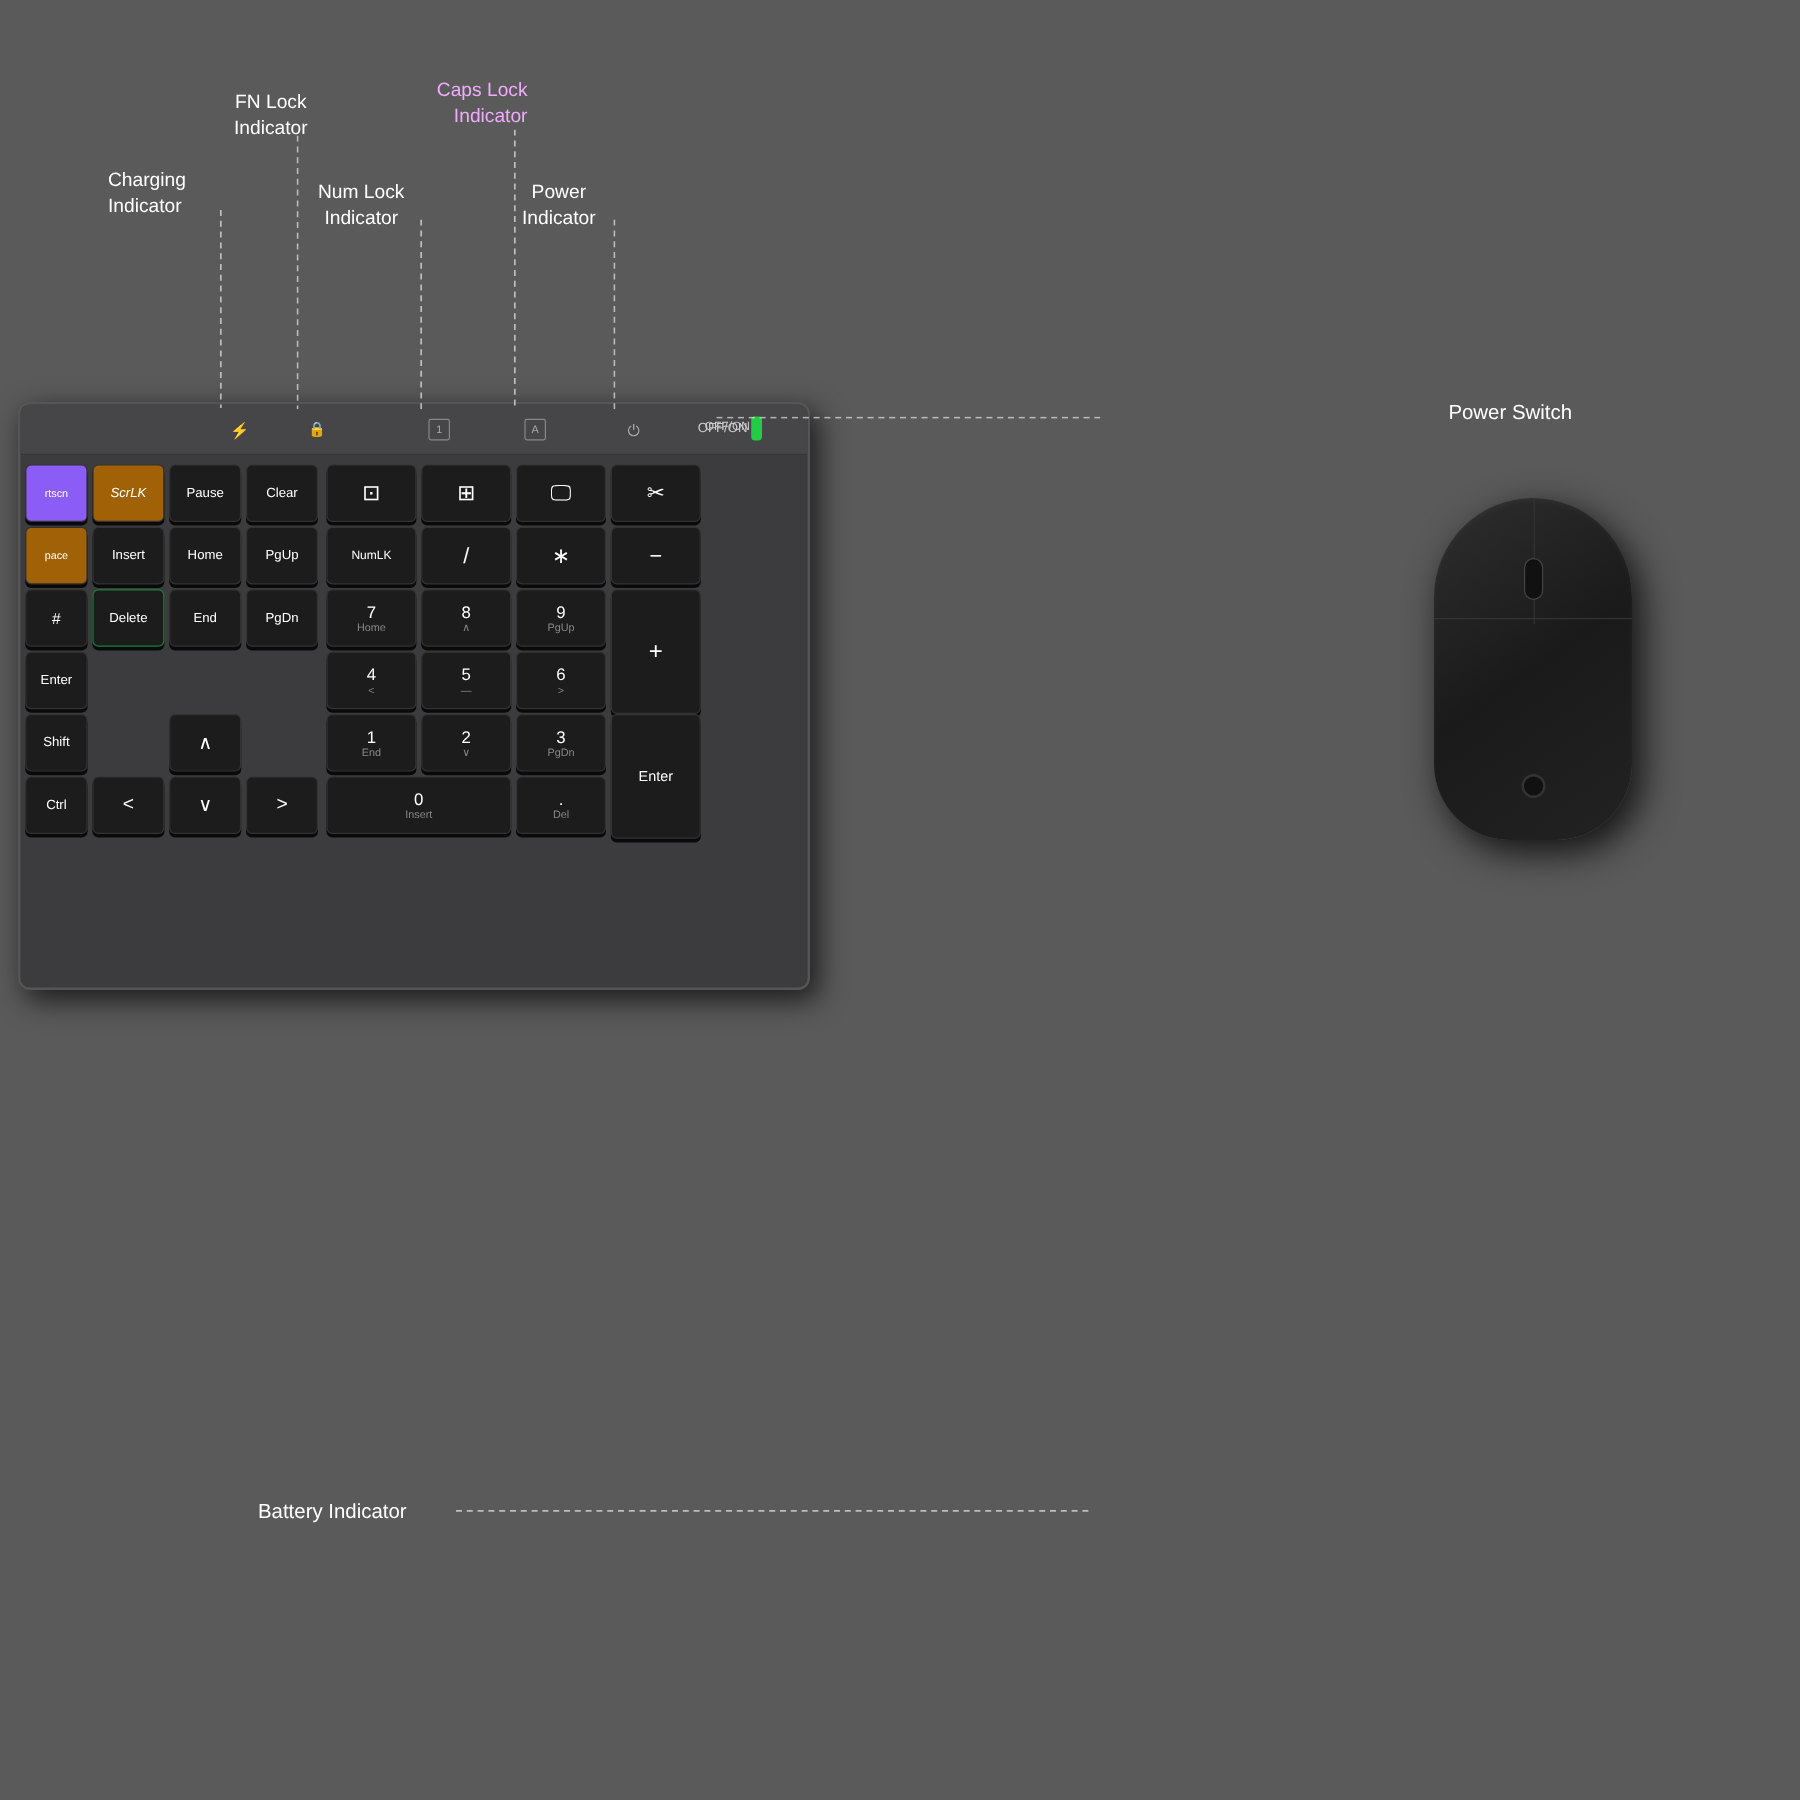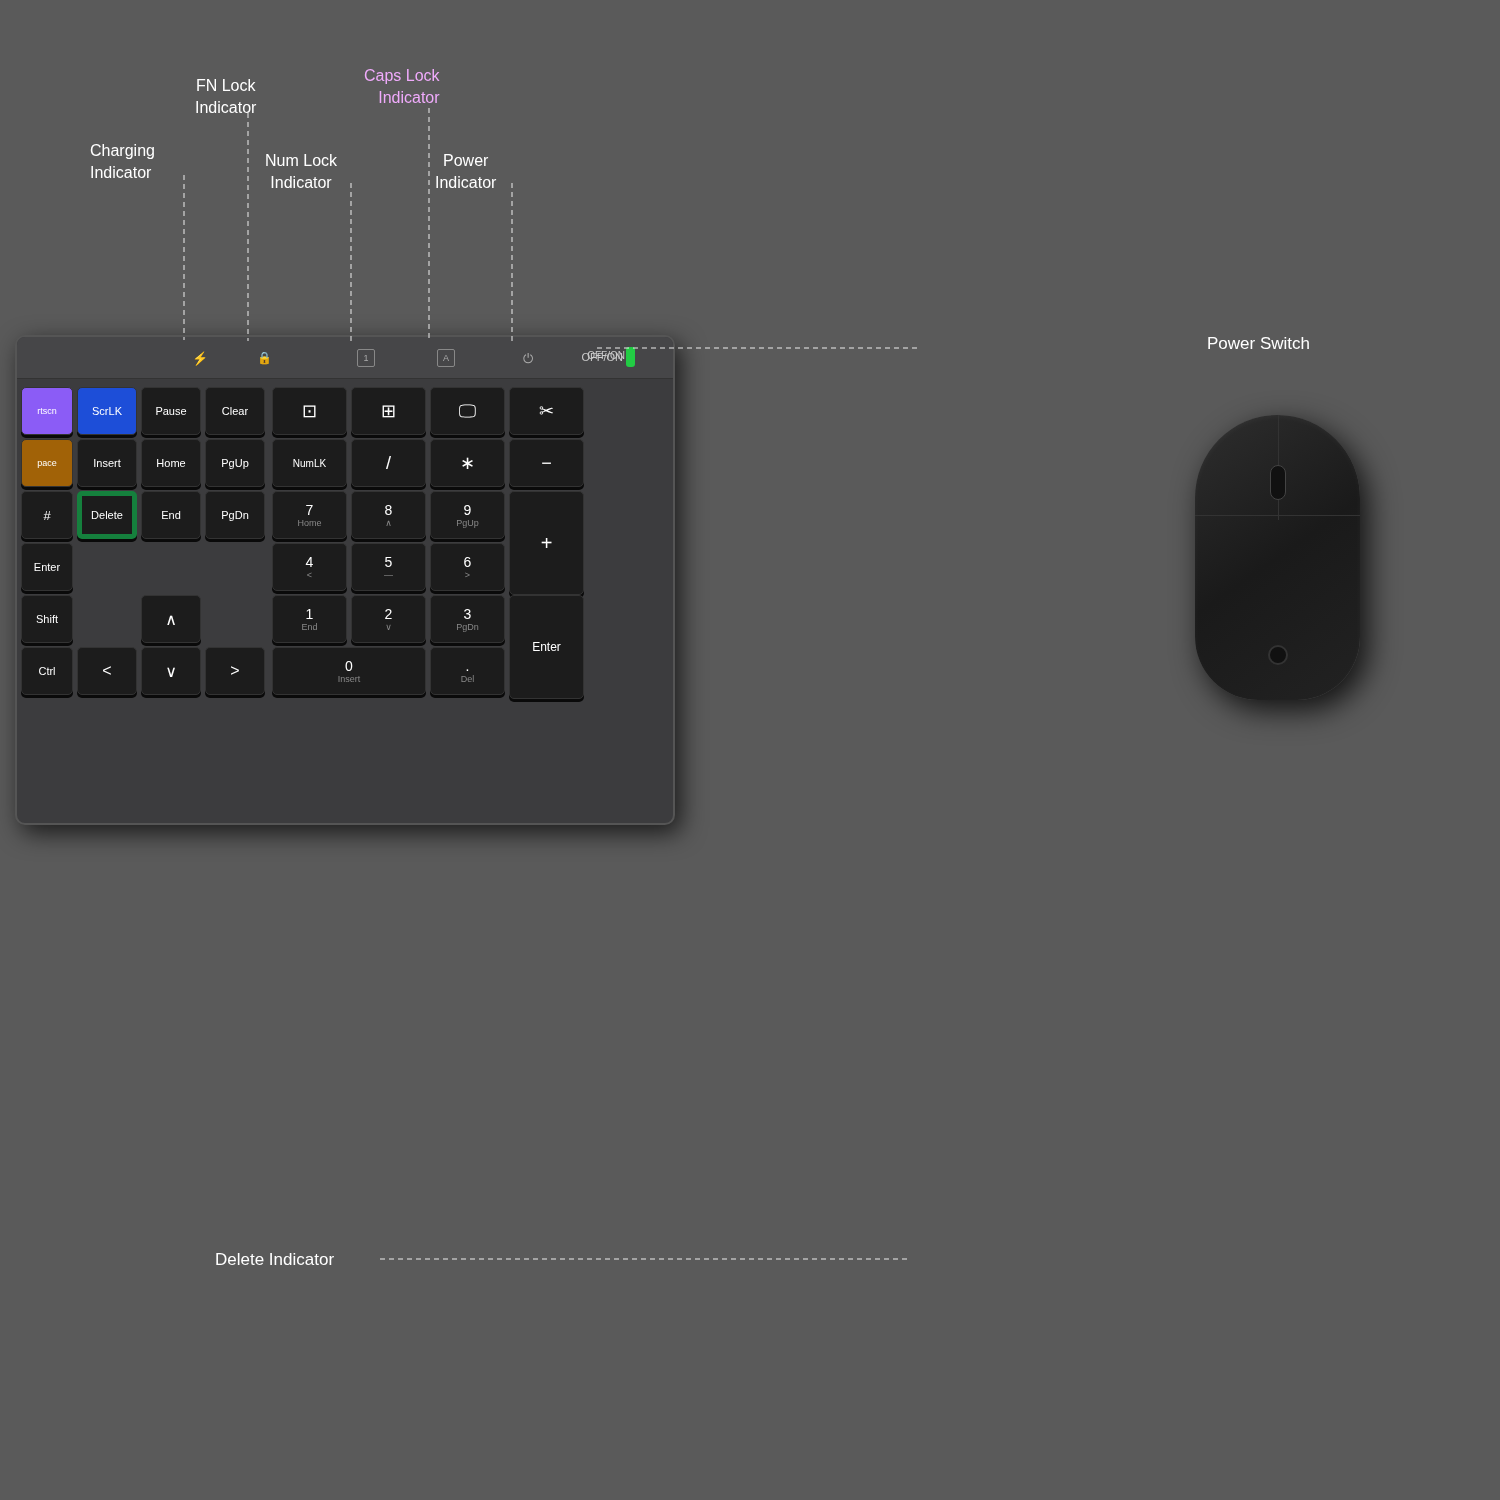--- a/index.html
+++ b/index.html
@@ -55,33 +55,33 @@
 
       <div style="position:absolute; left:506px; top:14px; color:#aaa; font-size:13px;">⏻</div>
 
       <div style="position:absolute; right:50px; top:14px; font-size:11px; color:#ccc; font-family:Arial;">OFF/ON</div>
 
       <div style="position:absolute; right:38px; top:10px; width:9px; height:20px; background:#22cc44; border-radius:3px;"></div>
     </div>
 
     <div style="position:absolute;top:50px;left:4px;width:52px;height:48px;background:#8b5cf6;border-radius:5px;color:white;font-size:9px;display:flex;align-items:center;justify-content:center;border:1px solid #333;box-shadow:0 3px 0 #0a0a0a;">rtscn</div>
 
-    <div style="position:absolute;top:50px;left:60px;width:60px;height:48px;background:#1d4ed8;border-radius:5px;color:white;font-size:11px;display:flex;align-items:center;justify-content:center;border:1px solid #333;box-shadow:0 3px 0 #0a0a0a;">ScrLK</div>
+    <div style="position:absolute;top:50px;left:60px;width:60px;height:48px;background:#a16207;border-radius:5px;color:white;font-size:11px;display:flex;align-items:center;justify-content:center;border:1px solid #333;box-shadow:0 3px 0 #0a0a0a;font-style:italic;">ScrLK</div>
 
     <div style="position:absolute;top:50px;left:124px;width:60px;height:48px;background:#1c1c1c;border-radius:5px;color:white;font-size:11px;display:flex;align-items:center;justify-content:center;border:1px solid #333;box-shadow:0 3px 0 #0a0a0a;">Pause</div>
 
     <div style="position:absolute;top:50px;left:188px;width:60px;height:48px;background:#1c1c1c;border-radius:5px;color:white;font-size:11px;display:flex;align-items:center;justify-content:center;border:1px solid #333;box-shadow:0 3px 0 #0a0a0a;">Clear</div>
 
     <div style="position:absolute;top:102px;left:4px;width:52px;height:48px;background:#a16207;border-radius:5px;color:white;font-size:9px;display:flex;align-items:center;justify-content:center;border:1px solid #333;box-shadow:0 3px 0 #0a0a0a;">pace</div>
     <div style="position:absolute;top:102px;left:60px;width:60px;height:48px;background:#1c1c1c;border-radius:5px;color:white;font-size:11px;display:flex;align-items:center;justify-content:center;border:1px solid #333;box-shadow:0 3px 0 #0a0a0a;">Insert</div>
     <div style="position:absolute;top:102px;left:124px;width:60px;height:48px;background:#1c1c1c;border-radius:5px;color:white;font-size:11px;display:flex;align-items:center;justify-content:center;border:1px solid #333;box-shadow:0 3px 0 #0a0a0a;">Home</div>
     <div style="position:absolute;top:102px;left:188px;width:60px;height:48px;background:#1c1c1c;border-radius:5px;color:white;font-size:11px;display:flex;align-items:center;justify-content:center;border:1px solid #333;box-shadow:0 3px 0 #0a0a0a;">PgUp</div>
 
     <div style="position:absolute;top:154px;left:4px;width:52px;height:48px;background:#1c1c1c;border-radius:5px;color:white;font-size:13px;display:flex;align-items:center;justify-content:center;border:1px solid #333;box-shadow:0 3px 0 #0a0a0a;">#</div>
-    <div style="position:absolute;top:154px;left:60px;width:60px;height:48px;background:#1c1c1c;border-radius:5px;color:white;font-size:11px;display:flex;align-items:center;justify-content:center;border:5px solid #15803d;box-shadow:0 3px 0 #0a0a0a;">Delete</div>
+    <div style="position:absolute;top:154px;left:60px;width:60px;height:48px;background:#1c1c1c;border-radius:5px;color:white;font-size:11px;display:flex;align-items:center;justify-content:center;border:1px solid #15803d;box-shadow:0 3px 0 #0a0a0a;">Delete</div>
     <div style="position:absolute;top:154px;left:124px;width:60px;height:48px;background:#1c1c1c;border-radius:5px;color:white;font-size:11px;display:flex;align-items:center;justify-content:center;border:1px solid #333;box-shadow:0 3px 0 #0a0a0a;">End</div>
     <div style="position:absolute;top:154px;left:188px;width:60px;height:48px;background:#1c1c1c;border-radius:5px;color:white;font-size:11px;display:flex;align-items:center;justify-content:center;border:1px solid #333;box-shadow:0 3px 0 #0a0a0a;">PgDn</div>
 
     <div style="position:absolute;top:206px;left:4px;width:52px;height:48px;background:#1c1c1c;border-radius:5px;color:white;font-size:11px;display:flex;align-items:center;justify-content:center;border:1px solid #333;box-shadow:0 3px 0 #0a0a0a;">Enter</div>
 
     <div style="position:absolute;top:258px;left:4px;width:52px;height:48px;background:#1c1c1c;border-radius:5px;color:white;font-size:11px;display:flex;align-items:center;justify-content:center;border:1px solid #333;box-shadow:0 3px 0 #0a0a0a;">Shift</div>
     <div style="position:absolute;top:258px;left:124px;width:60px;height:48px;background:#1c1c1c;border-radius:5px;color:white;font-size:16px;display:flex;align-items:center;justify-content:center;border:1px solid #333;box-shadow:0 3px 0 #0a0a0a;">∧</div>
 
     <div style="position:absolute;top:310px;left:4px;width:52px;height:48px;background:#1c1c1c;border-radius:5px;color:white;font-size:11px;display:flex;align-items:center;justify-content:center;border:1px solid #333;box-shadow:0 3px 0 #0a0a0a;">Ctrl</div>
     <div style="position:absolute;top:310px;left:60px;width:60px;height:48px;background:#1c1c1c;border-radius:5px;color:white;font-size:16px;display:flex;align-items:center;justify-content:center;border:1px solid #333;box-shadow:0 3px 0 #0a0a0a;">&lt;</div>
@@ -210,21 +210,21 @@
   ">Power<br>Indicator</div>
 
   <div style="
     position:absolute;top:334px;right:190px;
     color:white;font-size:17px;white-space:nowrap;
   ">Power Switch</div>
 
   <div style="
     position:absolute;bottom:230px;left:215px;
     color:white;font-size:17px;white-space:nowrap;
-  ">Delete Indicator</div>
+  ">Battery Indicator</div>
 
   <svg style="position:absolute;top:175px;left:183px;width:2px;height:165px;" viewBox="0 0 2 165">
     <line x1="1" y1="0" x2="1" y2="165" stroke="rgba(255,255,255,0.6)" stroke-width="1.5" stroke-dasharray="5,4"></line>
   </svg>
 
   <svg style="position:absolute;top:113px;left:247px;width:2px;height:228px;" viewBox="0 0 2 228">
     <line x1="1" y1="0" x2="1" y2="228" stroke="rgba(255,255,255,0.6)" stroke-width="1.5" stroke-dasharray="5,4"></line>
   </svg>
 
   <svg style="position:absolute;top:183px;left:350px;width:2px;height:158px;" viewBox="0 0 2 158">

